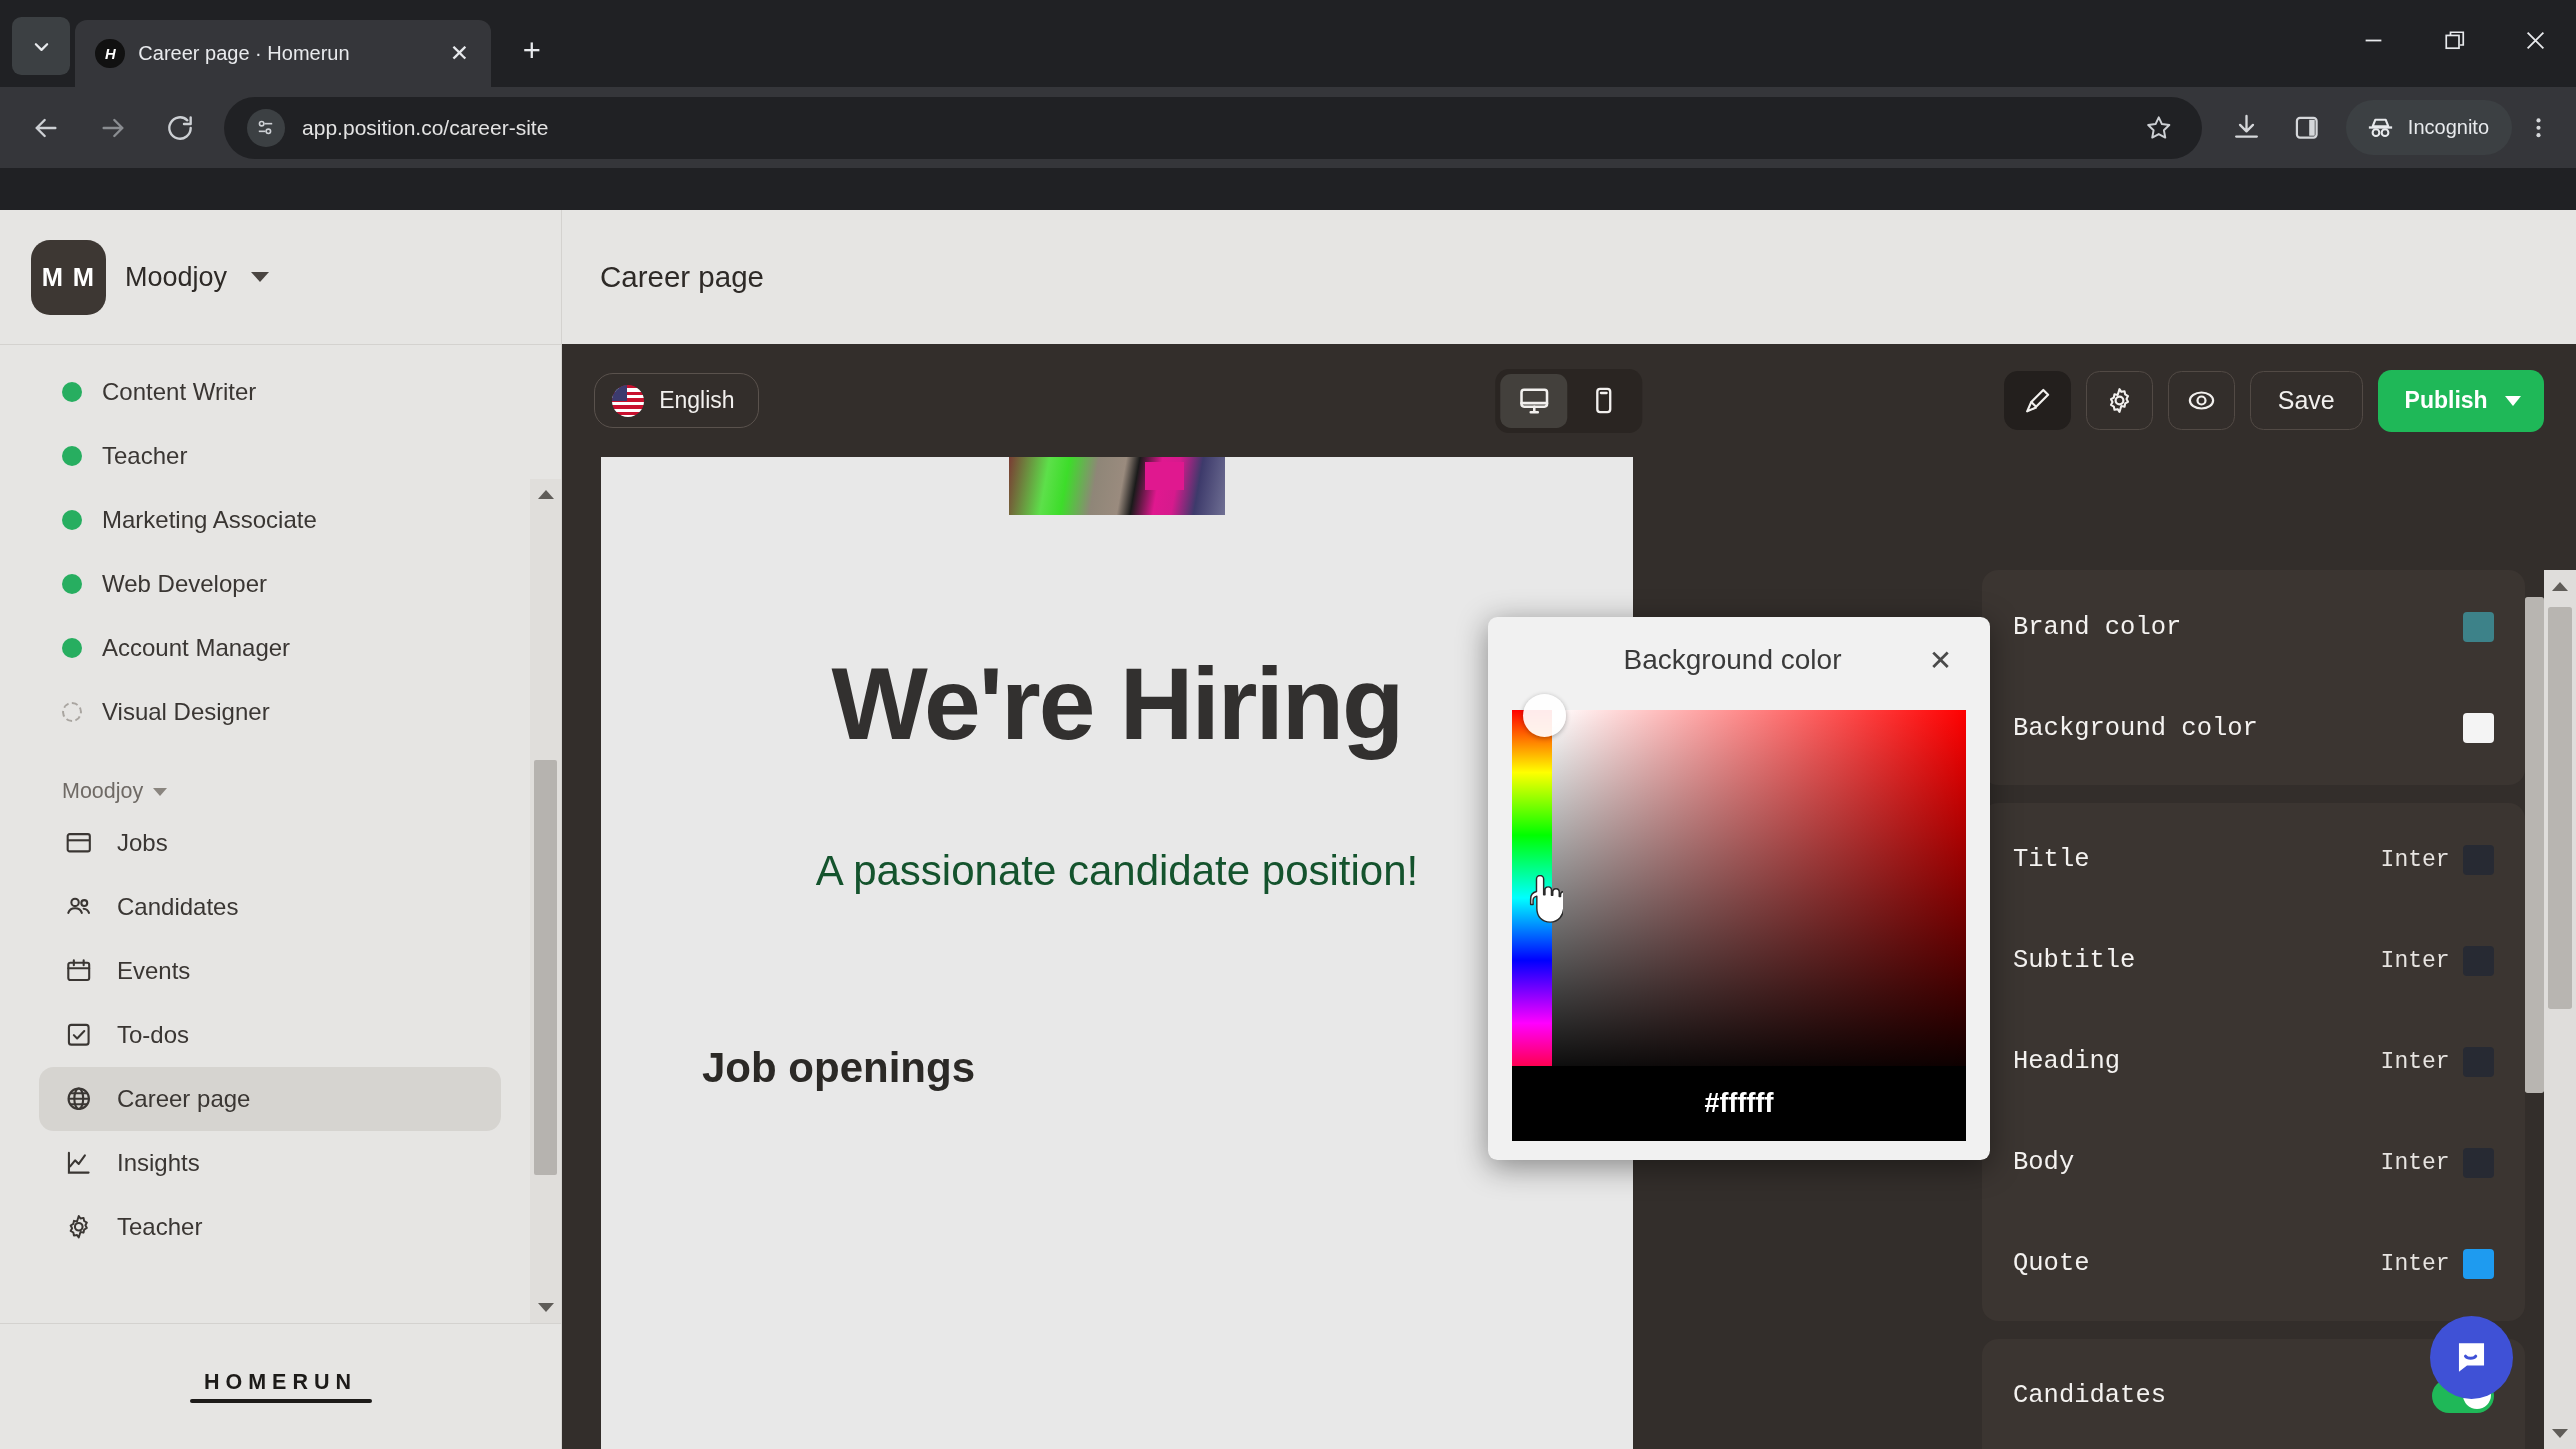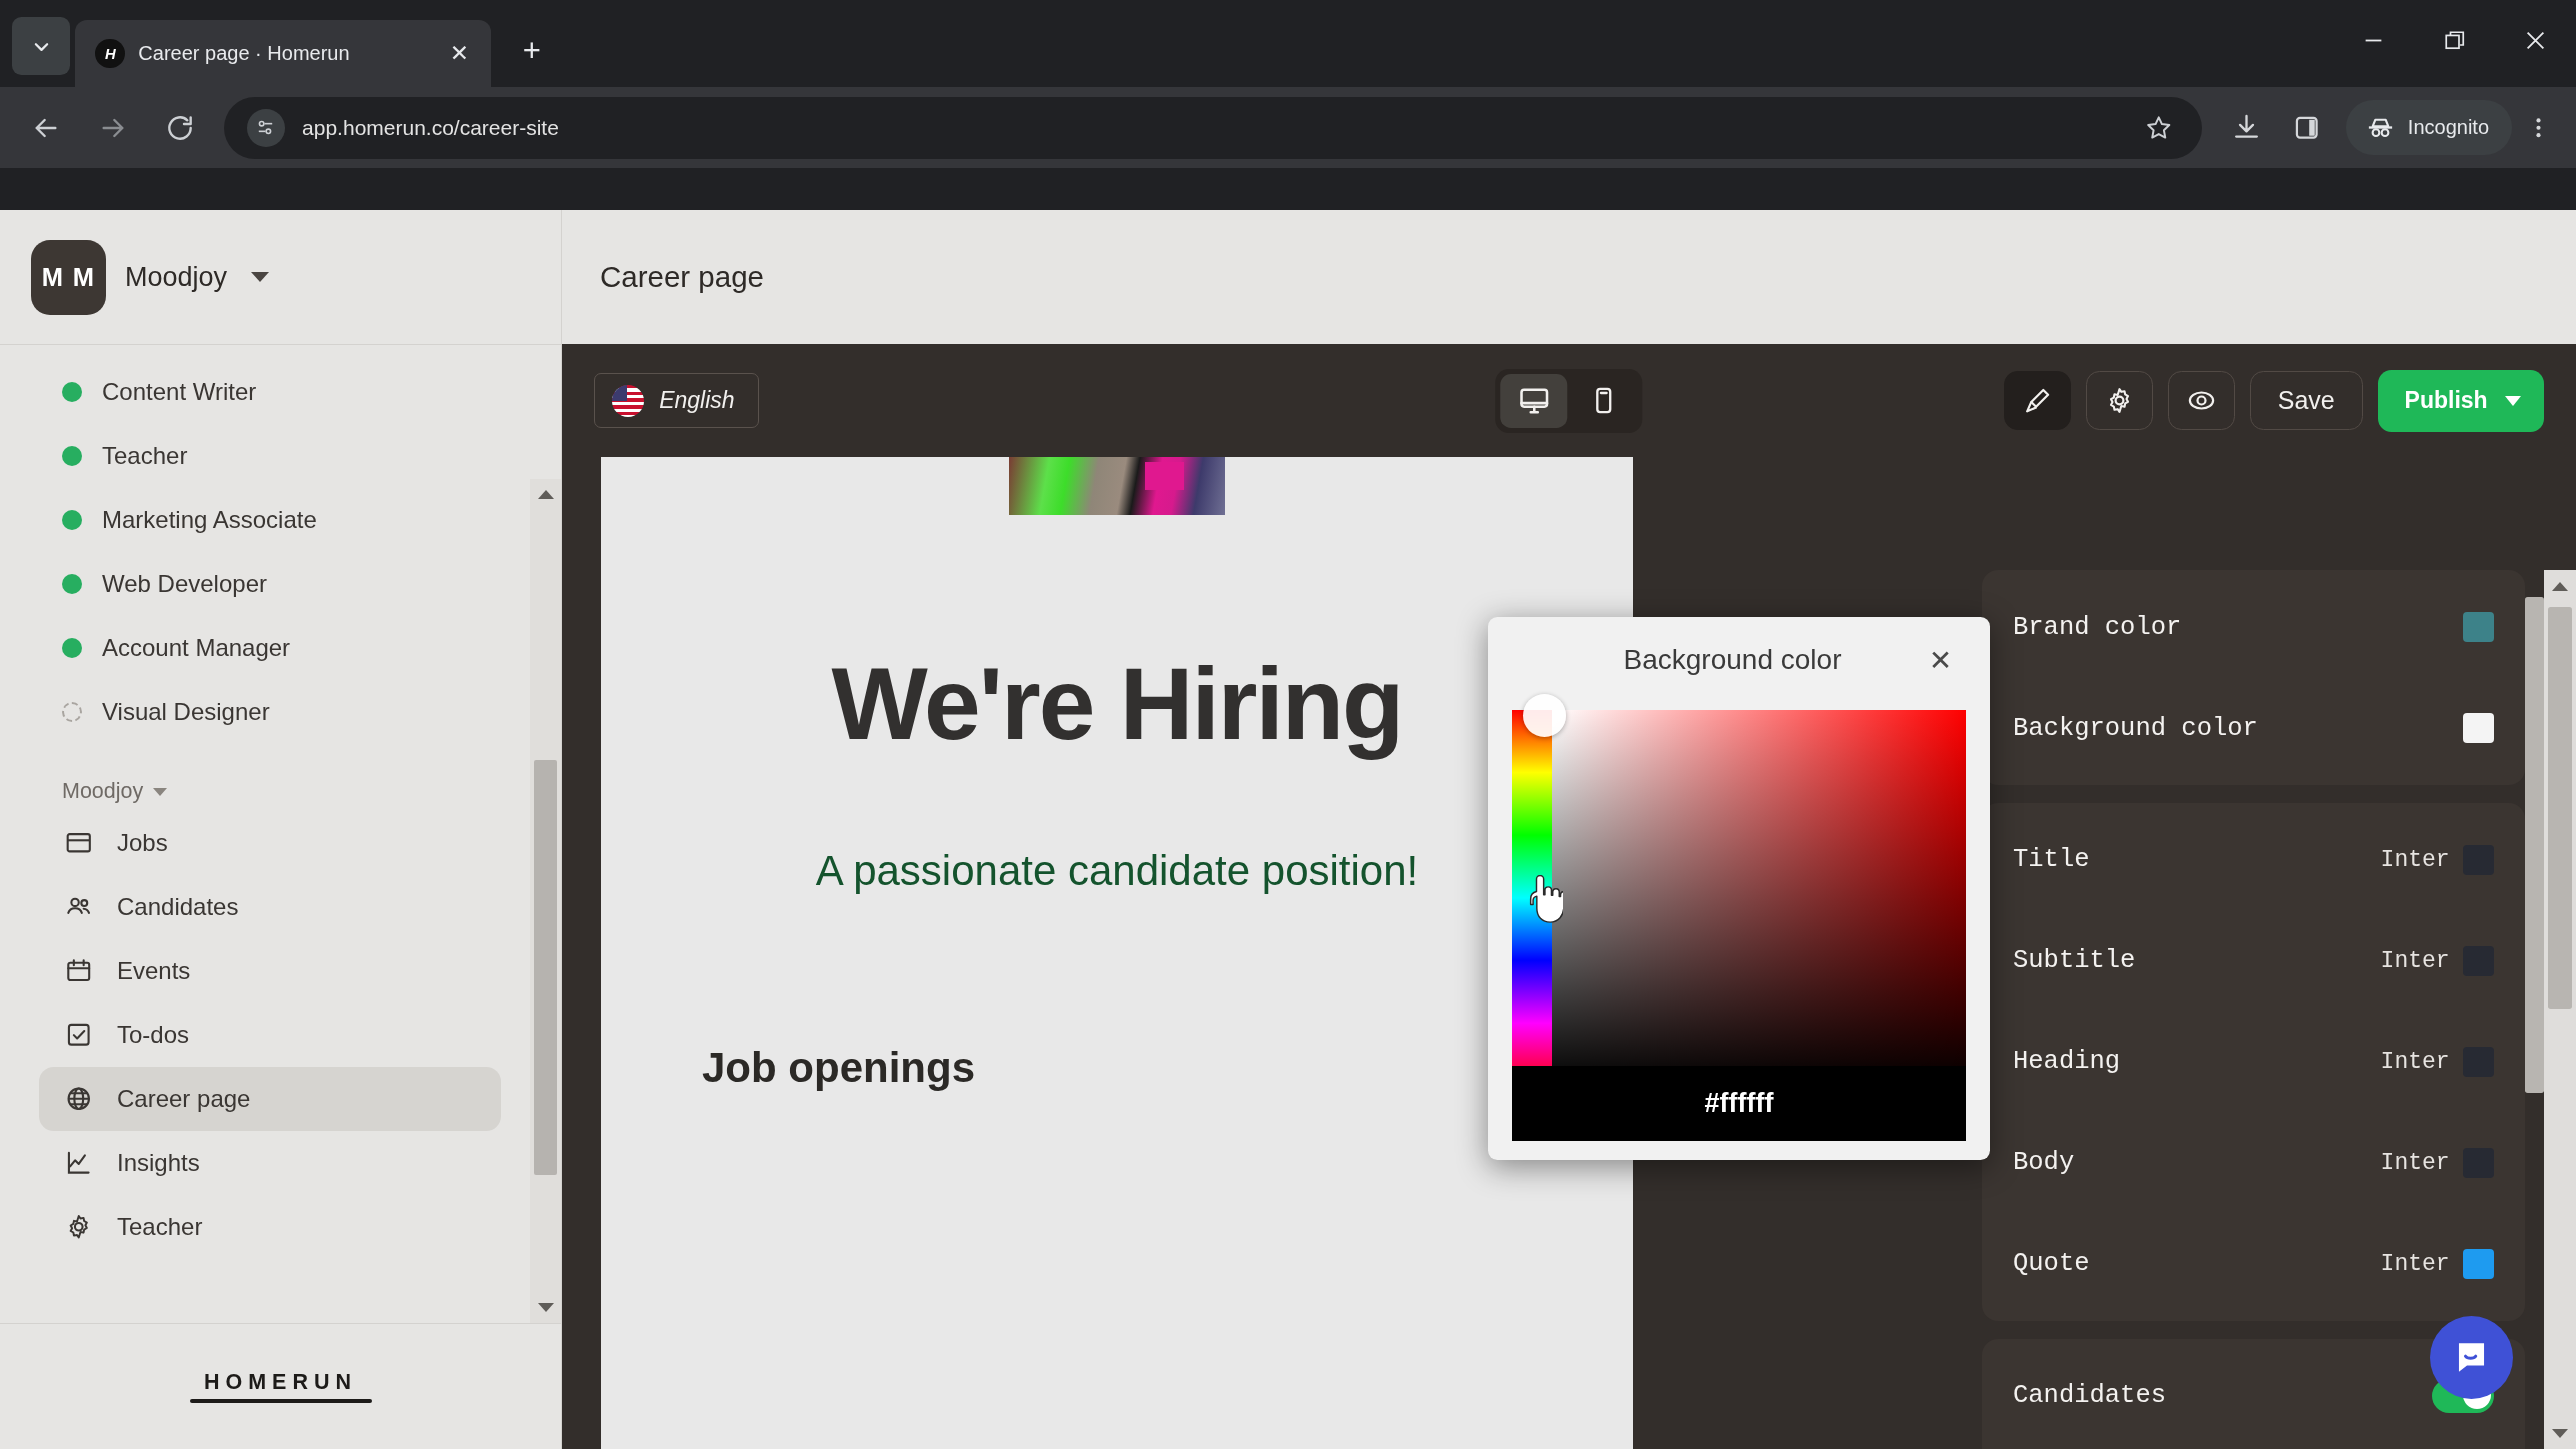--- a/index.html
+++ b/index.html
@@ -104,22 +104,22 @@
 
   
   .editor { flex:1 1 auto; display:flex; flex-direction:column; position:relative; background:#e6e5e3; }
   .editor-head { height: 134px; display:flex; align-items:center; padding: 0 38px; background:#e6e5e3;}
   .editor-title { font-size: 29.5px; color:#2e2a27; }
 
   .editor-body { flex:1 1 auto; background:#332e2b; position:relative; display:flex; flex-direction:column; }
 
   .ebar { height: 113px; display:flex; align-items:center; padding: 0 32px; position:relative; }
   .lang-btn {
-    height: 55px; border:1.3px solid #5a524d; border-radius: 7px; display:flex; align-items:center;
-    gap: 14.8px; padding: 0 23px 0 17.4px; background:transparent;font-style:italic;
+    height: 55px; border:1.3px solid #5a524d; border-radius: 19px; display:flex; align-items:center;
+    gap: 14.8px; padding: 0 23px 0 17.4px; background:transparent;
   }
   .flag { width: 32px; height:32px; border-radius:50%; overflow:hidden; position:relative; flex:0 0 auto;
           background: repeating-linear-gradient(to bottom, #c8102e 0, #c8102e 3.4px, #ffffff 3.4px, #ffffff 6.7px); }
   .flag::after { content:""; position:absolute; left:0; top:0; width:14.8px; height:16px; background:#3c3b6e; }
   .lang-label { font-size:23px; color:#f2f0ee; }
 
   .device-toggle {
     position:absolute; left:50%; transform:translateX(-50%);
     height: 64px; background:#2a2522; border-radius: 13.4px; display:flex; align-items:center; padding: 5.4px; gap: 2.7px;
   }
@@ -266,21 +266,21 @@
     </div>
     <div class="omnibox">
       <div class="omni-icon">
         <svg width="23" height="23" viewBox="0 0 24 24">
           <circle cx="8" cy="8" r="2.3" stroke="#cdd0d4" stroke-width="1.7" fill="none"></circle>
             <path d="M11 8h8" stroke="#cdd0d4" stroke-width="1.7"></path>
           <circle cx="15" cy="16" r="2.3" stroke="#cdd0d4" stroke-width="1.7" fill="none"></circle>
             <path d="M5 16h7" stroke="#cdd0d4" stroke-width="1.7"></path>
         </svg>
       </div>
-      <div class="omni-url">app.homerun.co/career-site</div>
+      <div class="omni-url">app.position.co/career-site</div>
       <div class="omni-star">
         <svg width="29.5" height="29.5" viewBox="0 0 24 24">
             <path d="M12 3.5l2.6 5.5 6 .8-4.4 4.2 1.1 6-5.3-2.9-5.3 2.9 1.1-6L3.4 9.8l6-.8z" stroke="#cdd0d4" stroke-width="1.6" fill="none" stroke-linejoin="round"></path>
           </svg>
       </div>
     </div>
     <div class="tb-icon">
       <svg width="31" height="31" viewBox="0 0 24 24">
           <path d="M12 3v11M7 10l5 5 5-5M4 19h16" stroke="#d5d7da" stroke-width="1.8" fill="none" stroke-linecap="round" stroke-linejoin="round"></path>
         </svg>

